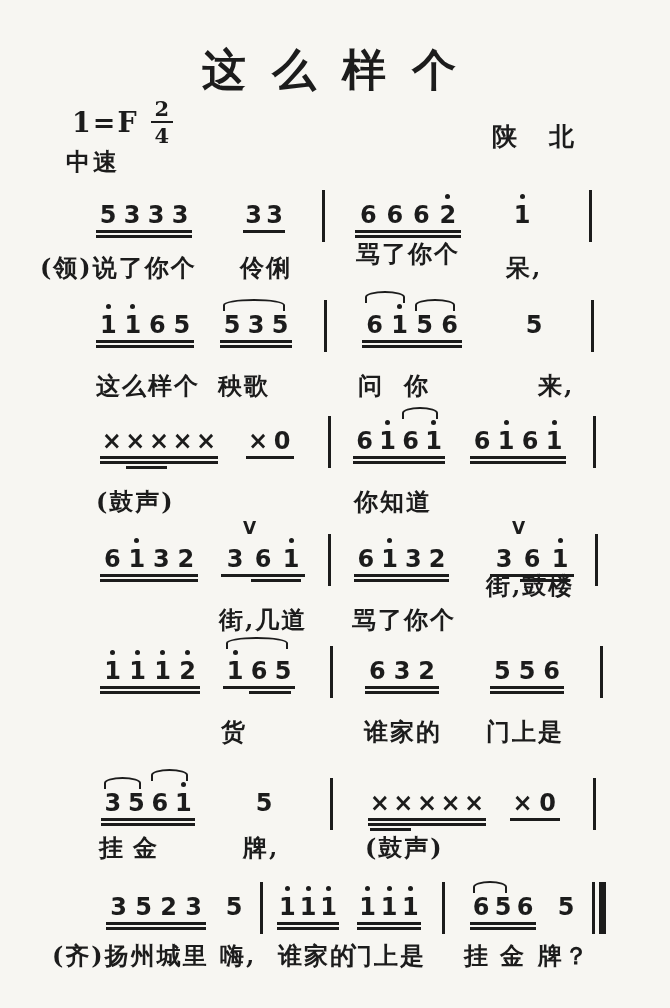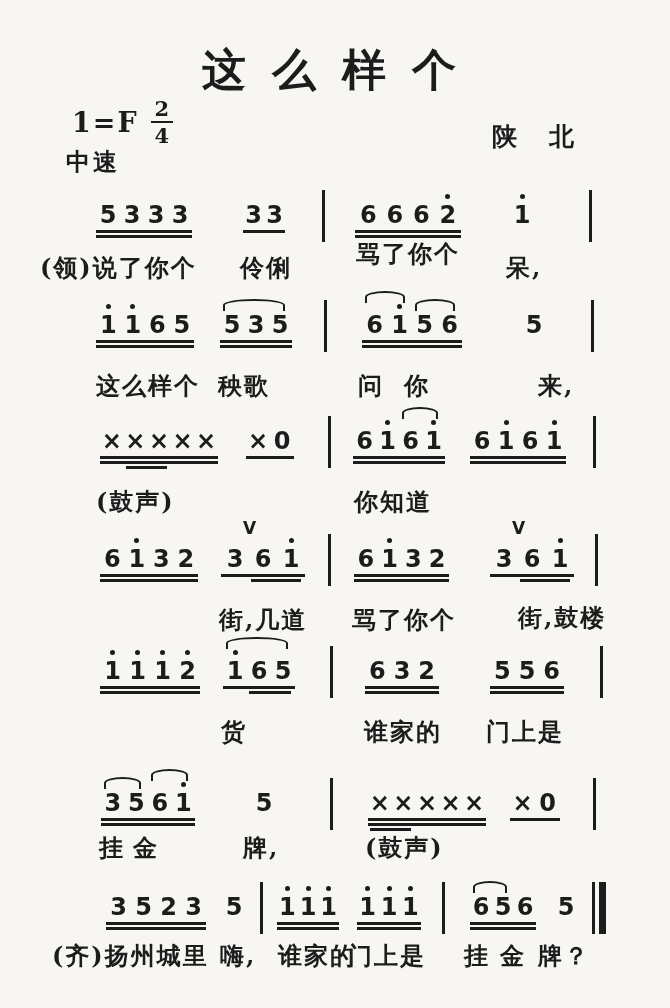--- a/index.html
+++ b/index.html
@@ -199,21 +199,21 @@
         <span class="ncell">6</span>
         <span class="ncell">1</span>
         <i class="odot" style="left: 67.5px;"></i>
         <i class="beam" style="left: 0px; width: 84px; top: 28px;"></i>
         <i class="beam" style="left: 30px; width: 50px; top: 33px;"></i>
         <i class="breath" style="left: 22px;">V</i>
       </div>
       <div class="barline" style="left: 595px; top: 534px;"></div>
       <span class="lyric" style="left: 219px; top: 606px;">街,几道</span>
       <span class="lyric" style="left: 352px; top: 606px;">骂了你个</span>
-      <span class="lyric" style="left: 486px; top: 604px; margin-left: 32px;">街,鼓楼</span>
+      <span class="lyric" style="left: 486px; top: 572px;">街,鼓楼</span>
       <div class="ngroup" style="left: 100px; top: 658px; width: 100px;">
         <span class="ncell">1</span>
         <span class="ncell">1</span>
         <span class="ncell">1</span>
         <span class="ncell">2</span>
         <i class="odot" style="left: 10px;"></i>
         <i class="odot" style="left: 35px;"></i>
         <i class="odot" style="left: 60px;"></i>
         <i class="odot" style="left: 85px;"></i>
         <i class="beam" style="left: 0px; width: 100px; top: 28px;"></i>

